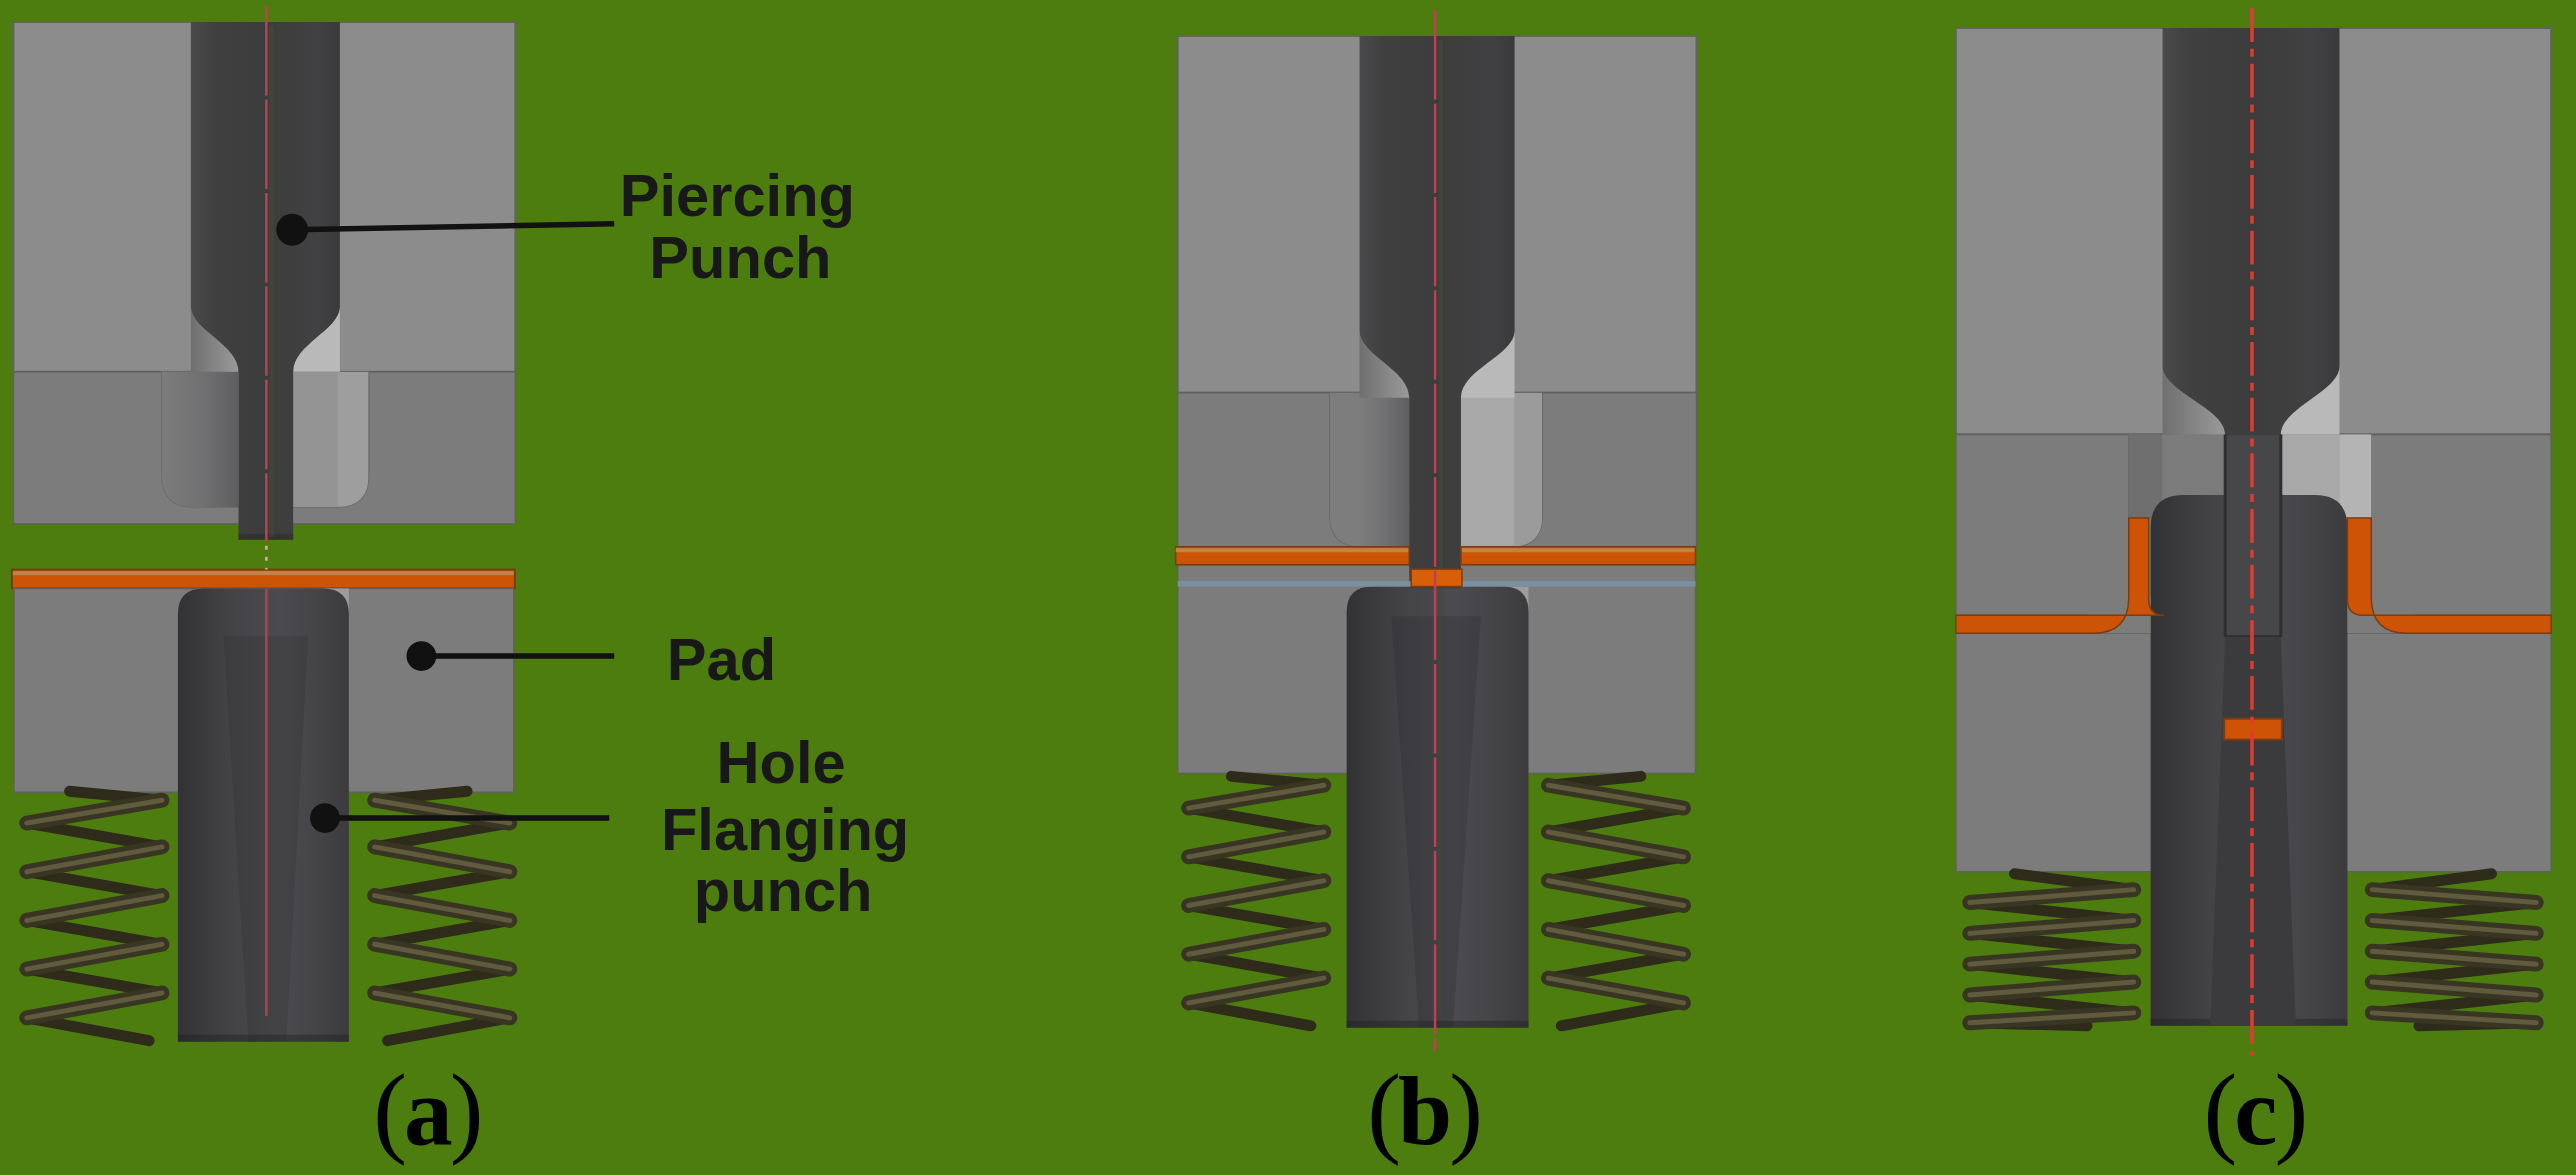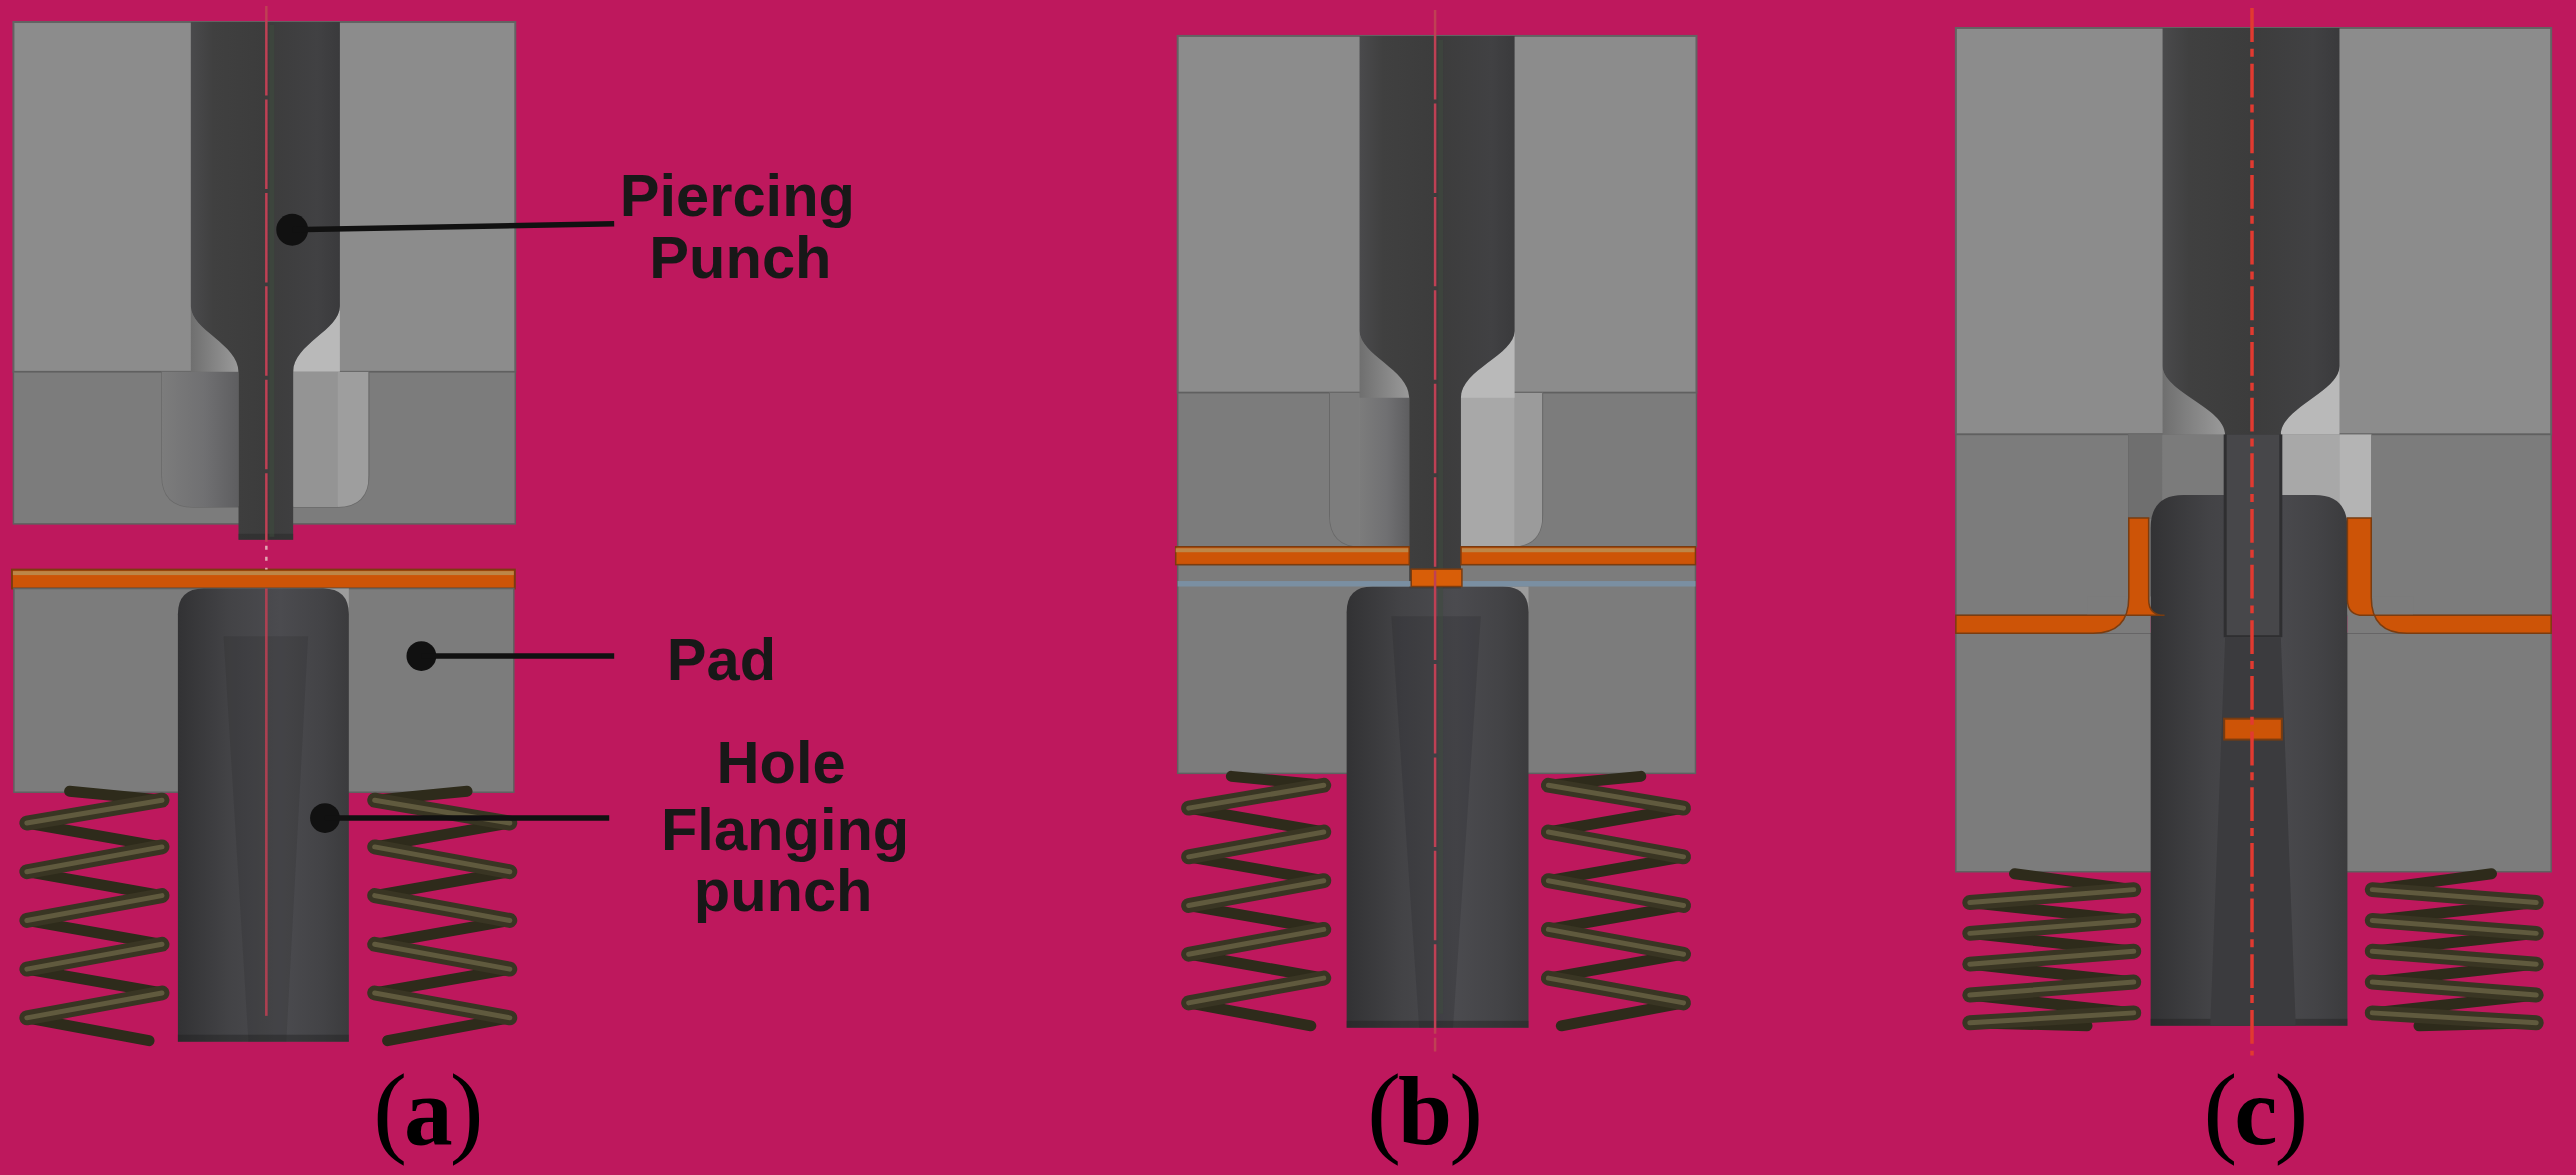--- a/index.html
+++ b/index.html
@@ -1,16 +1,16 @@
 <!DOCTYPE html>
 <html><head>
 <meta charset="utf-8">
 <style>
   html,body{margin:0;padding:0;background:#ffffff;}
-  #stage{position:relative;width:2576px;height:1176px;background:#be185d;overflow:hidden;
+  #stage{position:relative;width:2576px;height:1176px;background:#4d7c0f;overflow:hidden;
     font-family:"Liberation Sans", sans-serif;}
   svg{position:absolute;left:0;top:0;}
 </style>
 </head>
 <body>
 <div id="stage">
 <svg width="2576" height="1176" viewBox="0 0 2592 1183">
 <defs>
   <linearGradient id="punchW" x1="0" y1="0" x2="1" y2="0">
     <stop offset="0" stop-color="#4a4a4c"></stop>

